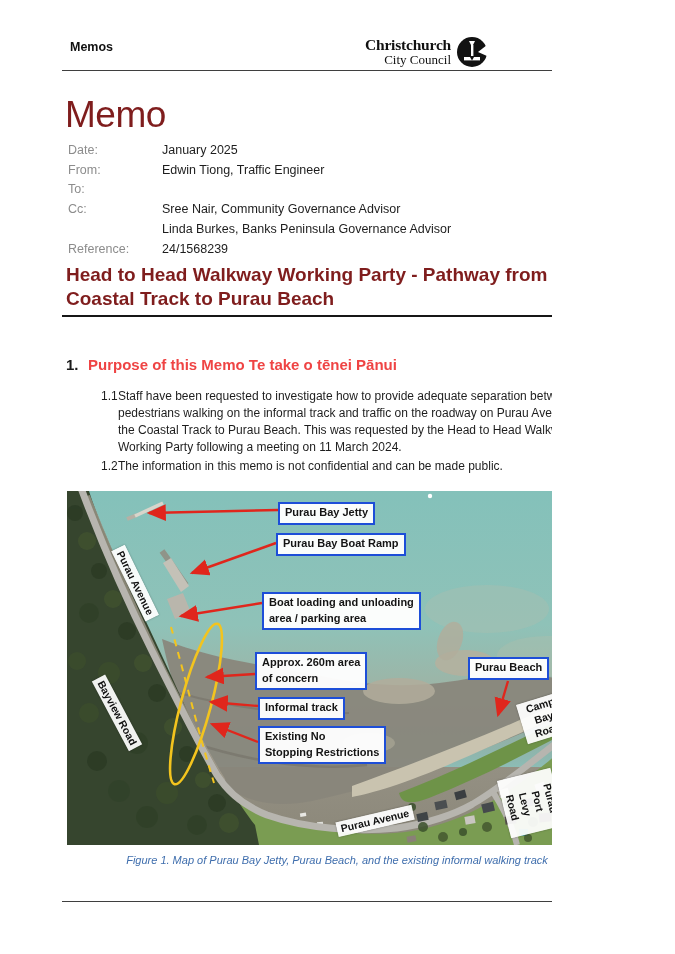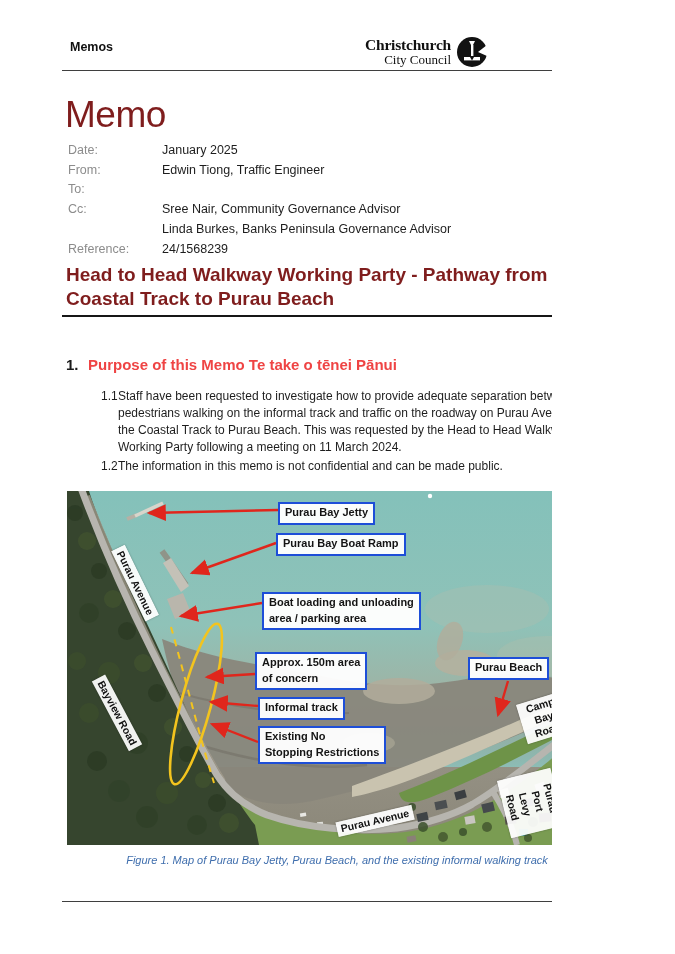--- a/index.html
+++ b/index.html
@@ -246,21 +246,21 @@
         <path d="M191,215 L144,211" marker-end="url(#ah)"></path>
         <path d="M191,251 L145,233" marker-end="url(#ah)"></path>
         <path d="M441,190 L431,224" marker-end="url(#ah)"></path>
       </g>
     </svg>
 
     <div class="callout nowrap" style="left:211px;top:11px;">Purau Bay Jetty</div>
     <div class="callout nowrap" style="left:209px;top:42px;">Purau Bay Boat Ramp</div>
     <div class="callout" style="left:195px;top:93px;margin-top:8px;">Boat loading and unloading
 area / parking area</div>
-    <div class="callout" style="left:188px;top:161px;">Approx. 150m area
+    <div class="callout" style="left:188px;top:161px;">Approx. 260m area
 of concern</div>
     <div class="callout nowrap" style="left:191px;top:206px;">Informal track</div>
     <div class="callout" style="left:191px;top:235px;">Existing No
 Stopping Restrictions</div>
     <div class="callout nowrap" style="left:401px;top:166px;">Purau Beach</div>
 
     <div class="road-label" style="left:68px;top:92px;transform:translate(-50%,-50%) rotate(64deg);">Purau Avenue</div>
     <div class="road-label" style="left:50px;top:222px;transform:translate(-50%,-50%) rotate(62deg);">Bayview Road</div>
     <div class="road-label" style="left:477px;top:227px;transform:translate(-50%,-50%) rotate(-17deg);">Camp Bay Road</div>
     <div class="road-label" style="left:308px;top:330px;transform:translate(-50%,-50%) rotate(-13deg);">Purau Avenue</div>

